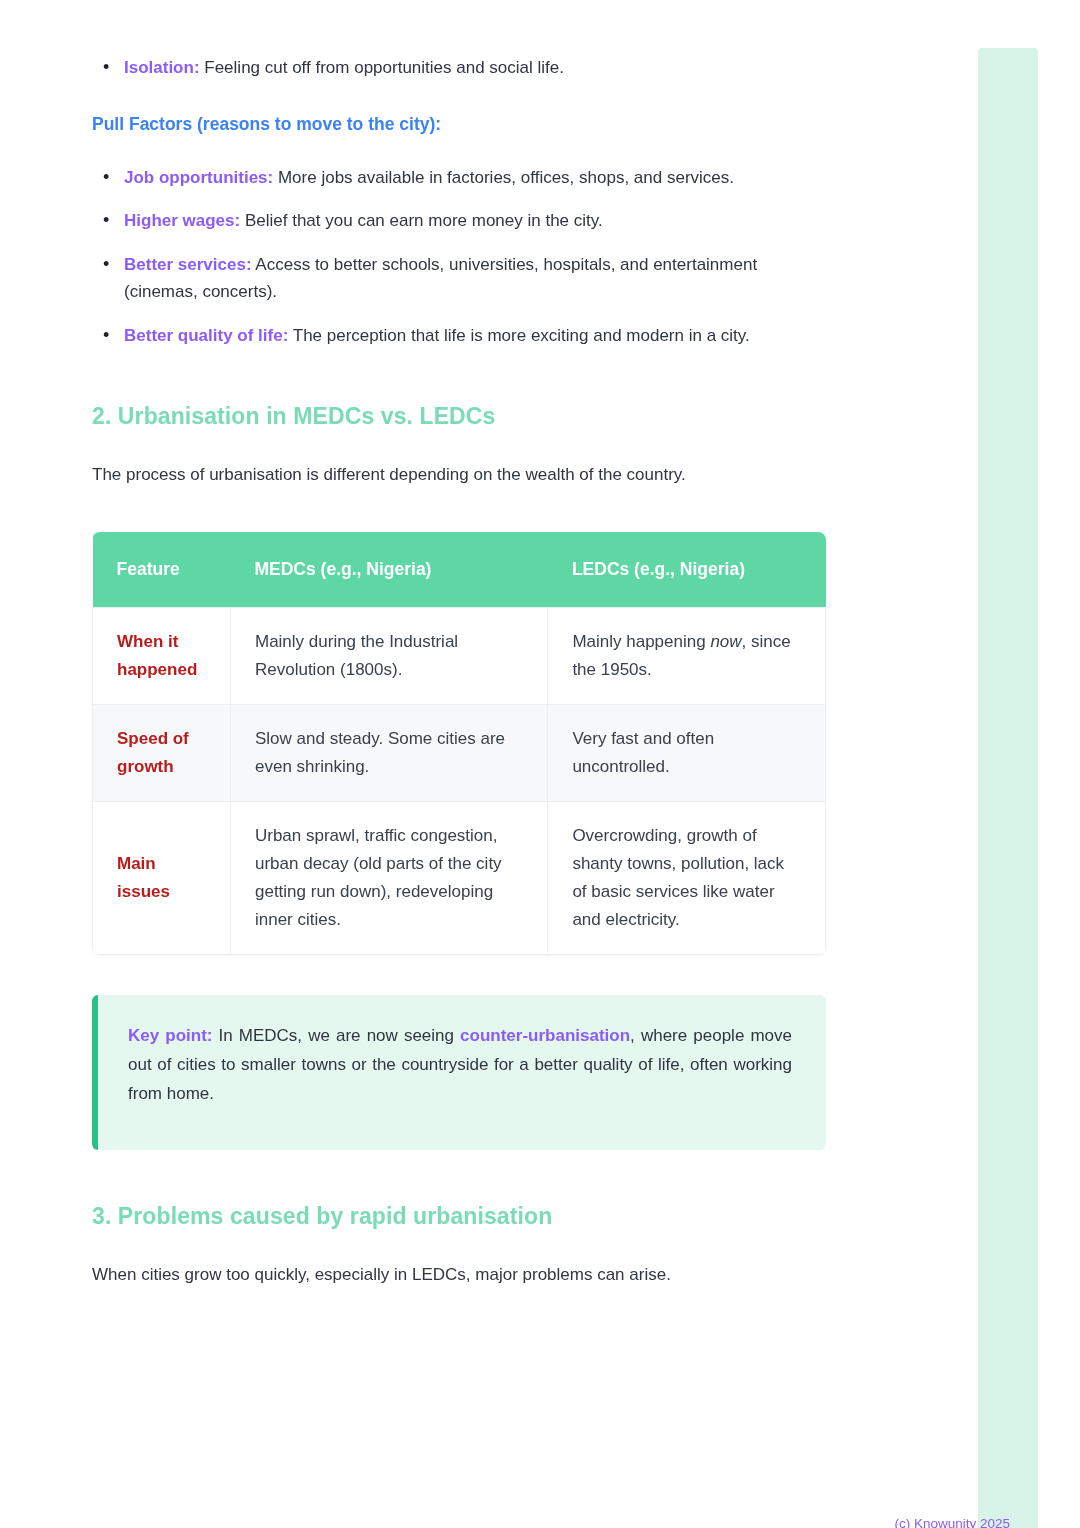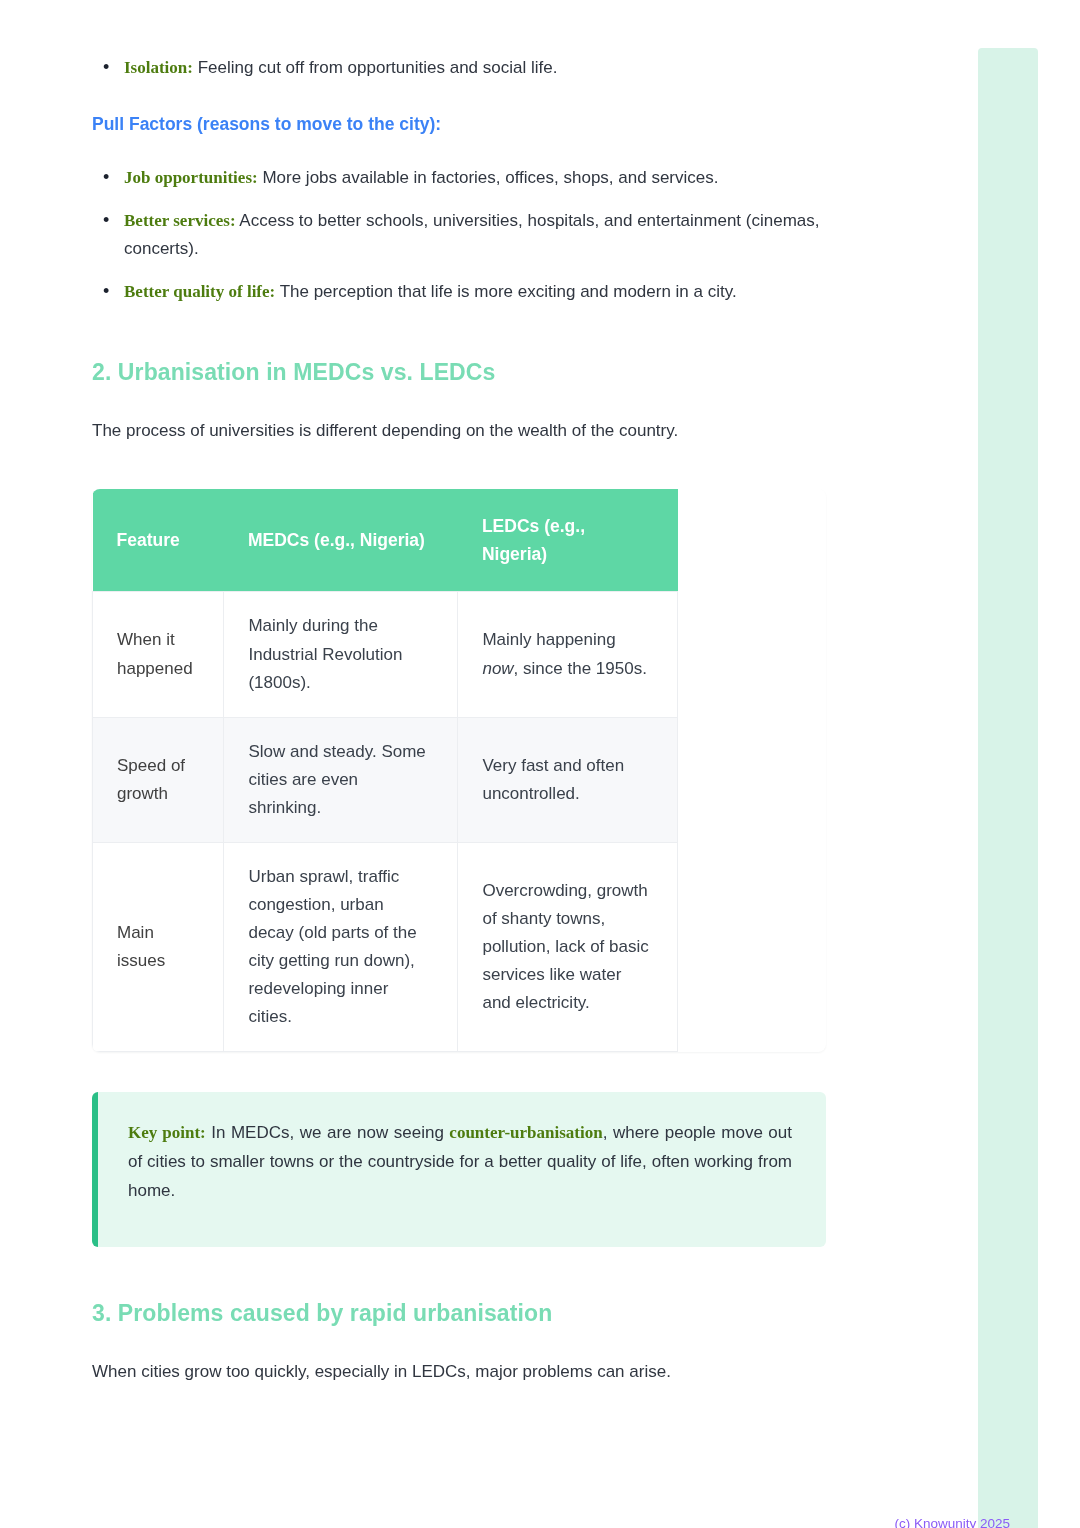--- a/index.html
+++ b/index.html
@@ -43,21 +43,21 @@
   }
   .bullets li::before {
     content: "\2022";
     position: absolute;
     left: 11px;
     top: -1px;
     color: #1c222e;
     font-size: 18px;
   }
   .top-bullet { margin-top: 6px; }
-  .b { font-weight: 700; color: #4d7c0f; font-family: Liberation Serif, serif; }
+  .b { font-weight: 700; color: #8b5cf6; }
   .bold-heading {
     font-weight: 700;
     color: #3b82f6;
     font-size: 17.5px;
     margin: 28px 0 26px;
   }
   h2.section-heading {
     color: #79dcb4;
     font-size: 23px;
     font-weight: 700;
@@ -66,21 +66,21 @@
   }
   p.para { color: #303640; }
   p.justify { text-align: justify; }
   .table-wrap {
     margin-top: 44px;
     border-radius: 8px;
     overflow: hidden;
     box-shadow: 0 1px 2px rgba(15, 40, 30, 0.05);
   }
   table.compare {
-    width: 586px;
+    width: 734px;
     border-collapse: collapse;
     font-size: 17px;
   }
   table.compare col.c1 { width: 138px; }
   table.compare col.c2 { width: 318px; }
   table.compare col.c3 { width: 278px; }
   table.compare thead th {
     background: #5ed7a5;
     color: #ffffff;
     font-weight: 600;
@@ -90,21 +90,21 @@
   }
   table.compare tbody td {
     border: 1px solid #eceef1;
     padding: 20px 24px;
     vertical-align: middle;
     color: #3a414b;
     line-height: 1.65;
     background: #ffffff;
   }
   table.compare tbody tr.alt td { background: #f7f8fa; }
-  table.compare tbody td.feat { font-weight: 400; color: #404040; }
+  table.compare tbody td.feat { font-weight: 700; color: #b91c1c; }
   .callout {
     margin-top: 40px;
     background: #e5f8f0;
     border-left: 6px solid #2abf87;
     border-radius: 6px;
     padding: 27px 34px 41px 30px;
   }
   .callout p {
     text-align: justify;
     line-height: 1.7;
@@ -134,30 +134,33 @@
       </li>
     </ul>
 
     <p class="bold-heading">Pull Factors (reasons to move to the city):</p>
 
     <ul class="bullets">
       <li>
         <span class="b">Job opportunities:</span><span> More jobs available in factories, offices, shops, and services.</span>
       </li>
       <li>
+        <span class="b">Higher wages:</span><span> Belief that you can earn more money in the city.</span>
+      </li>
+      <li>
         <span class="b">Better services:</span><span> Access to better schools, universities, hospitals, and entertainment (cinemas, concerts).</span>
       </li>
       <li>
         <span class="b">Better quality of life:</span><span> The perception that life is more exciting and modern in a city.</span>
       </li>
     </ul>
 
     <h2 class="section-heading">2. Urbanisation in MEDCs vs. LEDCs</h2>
 
-    <p class="para justify">The process of universities is different depending on the wealth of the country.</p>
+    <p class="para justify">The process of urbanisation is different depending on the wealth of the country.</p>
 
     <div class="table-wrap">
       <table class="compare">
         <colgroup>
           <col class="c1">
             <col class="c2">
             <col class="c3">
         </colgroup>
         <thead>
           <tr>

